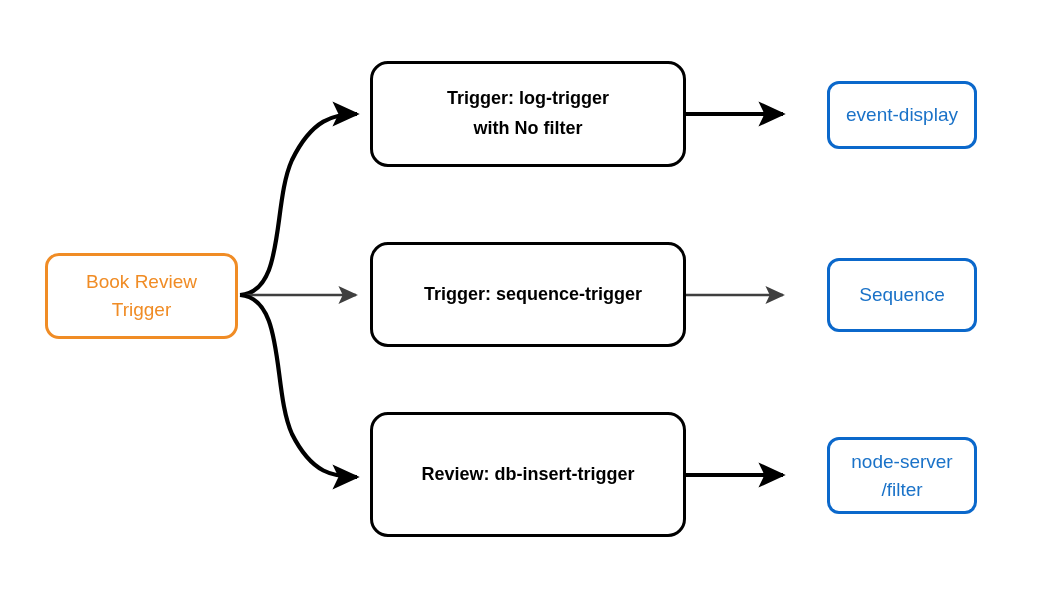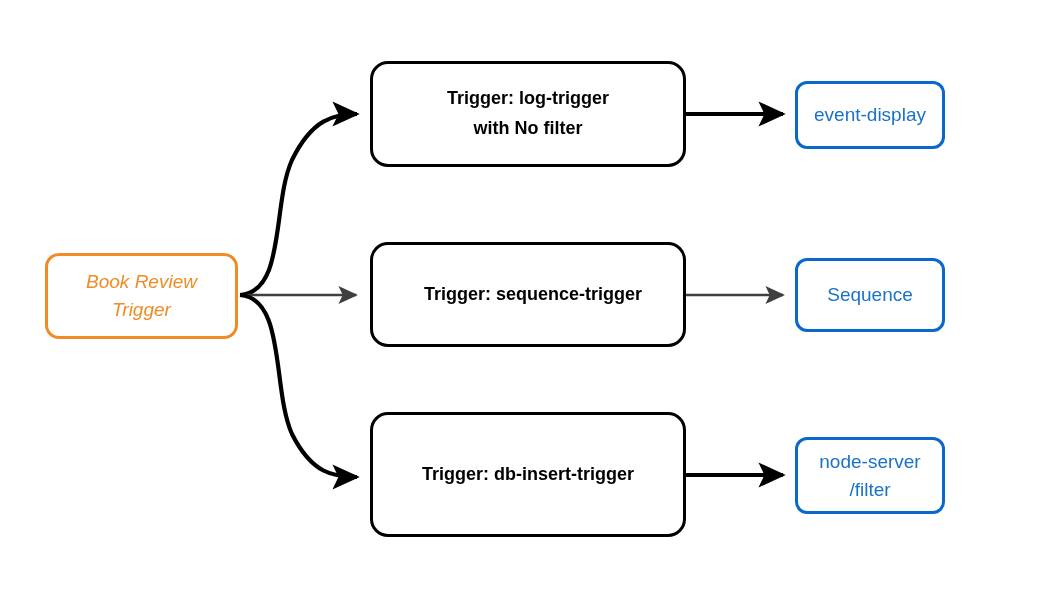--- a/index.html
+++ b/index.html
@@ -63,20 +63,21 @@
   .node-trigger .n {
     font-weight: bold;
   }
   
   .node-target {
     border: 3px solid #0b68cb;
     border-radius: 12px;
     color: #1a72c8;
     font-size: 19px;
     line-height: 1.45;
+    margin-left: 32px;
   }
   .node-target .line {
     white-space: nowrap;
   }
 </style>
 </head>
 <body>
 
 <div id="canvas">
 
@@ -96,21 +97,21 @@
 
     <path d="M 240,295 C 286,298 272,390 292,434 C 312,474 334,477 357,477" fill="none" stroke="#000000" stroke-width="4.2" marker-end="url(#arrow-black)"></path>
 
     <path d="M 686,114 L 783,114" fill="none" stroke="#000000" stroke-width="4.2" marker-end="url(#arrow-black)"></path>
 
     <path d="M 686,295 L 783,295" fill="none" stroke="#3f3f3f" stroke-width="2.6" marker-end="url(#arrow-gray)"></path>
 
     <path d="M 686,475 L 783,475" fill="none" stroke="#000000" stroke-width="4.2" marker-end="url(#arrow-black)"></path>
   </svg>
 
-  <div class="node node-broker" style="left:45px; top:253px; width:193px; height:86px;font-style:italic;">
+  <div class="node node-broker" style="left:45px; top:253px; width:193px; height:86px;">
     <div class="line">Book Review</div>
     <div class="line">Trigger</div>
   </div>
 
   <div class="node node-trigger" style="left:370px; top:61px; width:316px; height:106px;">
     <div class="line">
       <span class="b">Trigger: log-trigger</span>
     </div>
     <div class="line">
       <span class="n">with No filter</span>
@@ -118,21 +119,21 @@
   </div>
 
   <div class="node node-trigger" style="left:370px; top:242px; width:316px; height:105px;padding-left:10px;">
     <div class="line">
       <span class="b">Trigger: sequence-trigger</span>
     </div>
   </div>
 
   <div class="node node-trigger" style="left:370px; top:412px; width:316px; height:125px;">
     <div class="line">
-      <span class="b">Trigger: db-insert-trigger</span>
+      <span class="b">Review: db-insert-trigger</span>
     </div>
   </div>
 
   <div class="node node-target" style="left:795px; top:81px; width:150px; height:68px;">
     <div class="line">event-display</div>
   </div>
 
   <div class="node node-target" style="left:795px; top:258px; width:150px; height:74px;">
     <div class="line">Sequence</div>
   </div>

